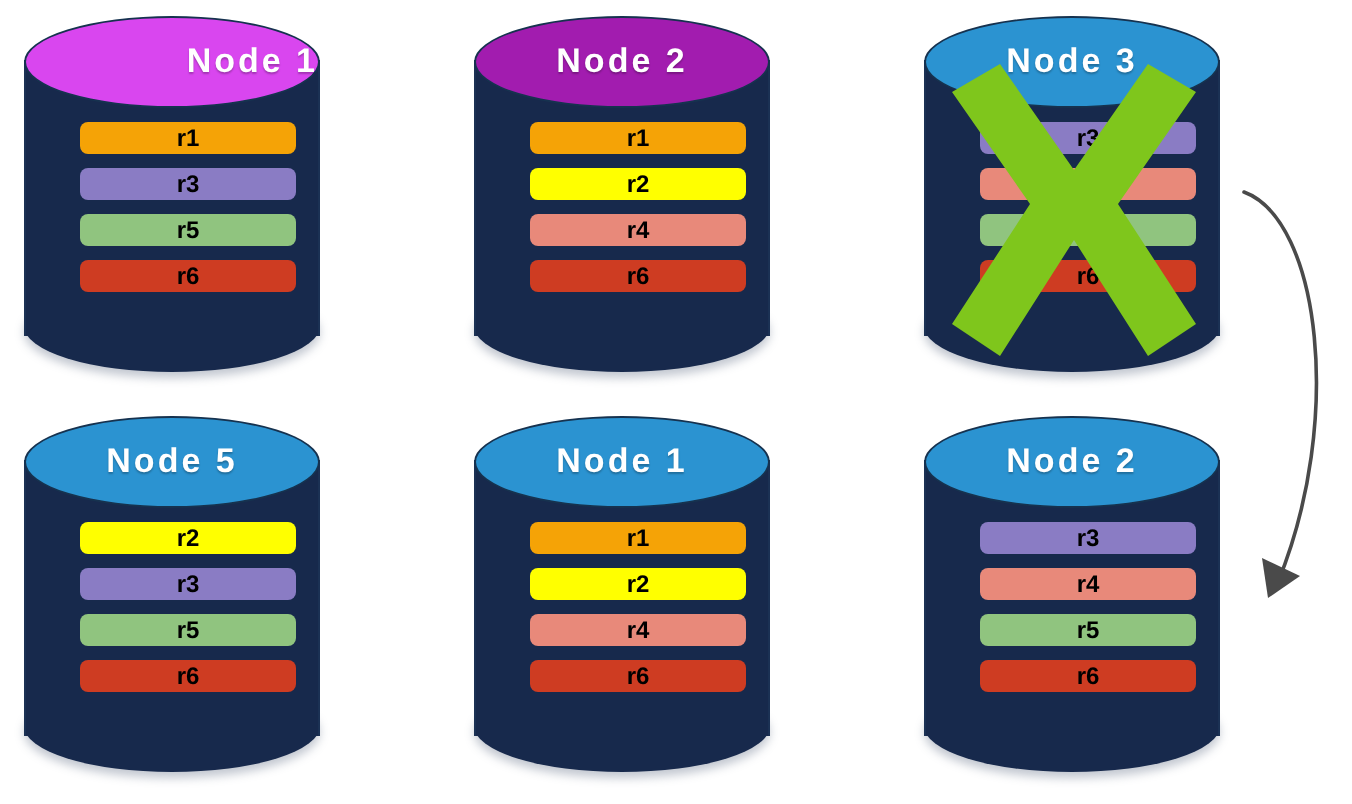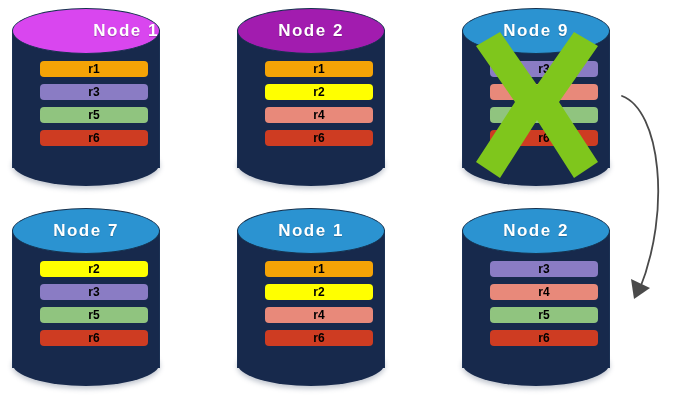--- a/index.html
+++ b/index.html
@@ -148,21 +148,21 @@
       <div class="row-bar" style="background: rgb(206, 60, 34);">
         <span class="row-label">r6</span>
       </div>
     </div>
   </div>
 
   <div class="node" style="left:462px; top:8px;">
     <div class="cyl-bottom" style="background: rgb(23, 41, 76);"></div>
     <div class="cyl-body" style="background: rgb(23, 41, 76);"></div>
     <div class="cyl-top" style="background: rgb(43, 147, 209);">
-      <span class="cyl-title">Node  9</span>
+      <span class="cyl-title">Node  3</span>
     </div>
     <div class="rows">
       <div class="row-bar" style="background: rgb(138, 124, 196);">
         <span class="row-label">r3</span>
       </div>
       <div class="row-bar" style="background: rgb(232, 137, 122);">
         <span class="row-label">r4</span>
       </div>
       <div class="row-bar" style="background: rgb(144, 196, 127);">
         <span class="row-label">r5</span>
@@ -173,21 +173,21 @@
     </div>
     <svg class="fail-x" viewBox="0 0 134 146">
       <polygon id="fail-x-shape" points="6,14 30,0 67,53 104,0 128,14 89,70 128,130 104,146 67,88 30,146 6,130 45,70" fill="#7FC61C"></polygon>
     </svg>
   </div>
 
   <div class="node" style="left:12px; top:208px;">
     <div class="cyl-bottom" style="background: rgb(23, 41, 76);"></div>
     <div class="cyl-body" style="background: rgb(23, 41, 76);"></div>
     <div class="cyl-top" style="background: rgb(43, 147, 209);">
-      <span class="cyl-title">Node  7</span>
+      <span class="cyl-title">Node  5</span>
     </div>
     <div class="rows">
       <div class="row-bar" style="background: rgb(255, 255, 0);">
         <span class="row-label">r2</span>
       </div>
       <div class="row-bar" style="background: rgb(138, 124, 196);">
         <span class="row-label">r3</span>
       </div>
       <div class="row-bar" style="background: rgb(144, 196, 127);">
         <span class="row-label">r5</span>

